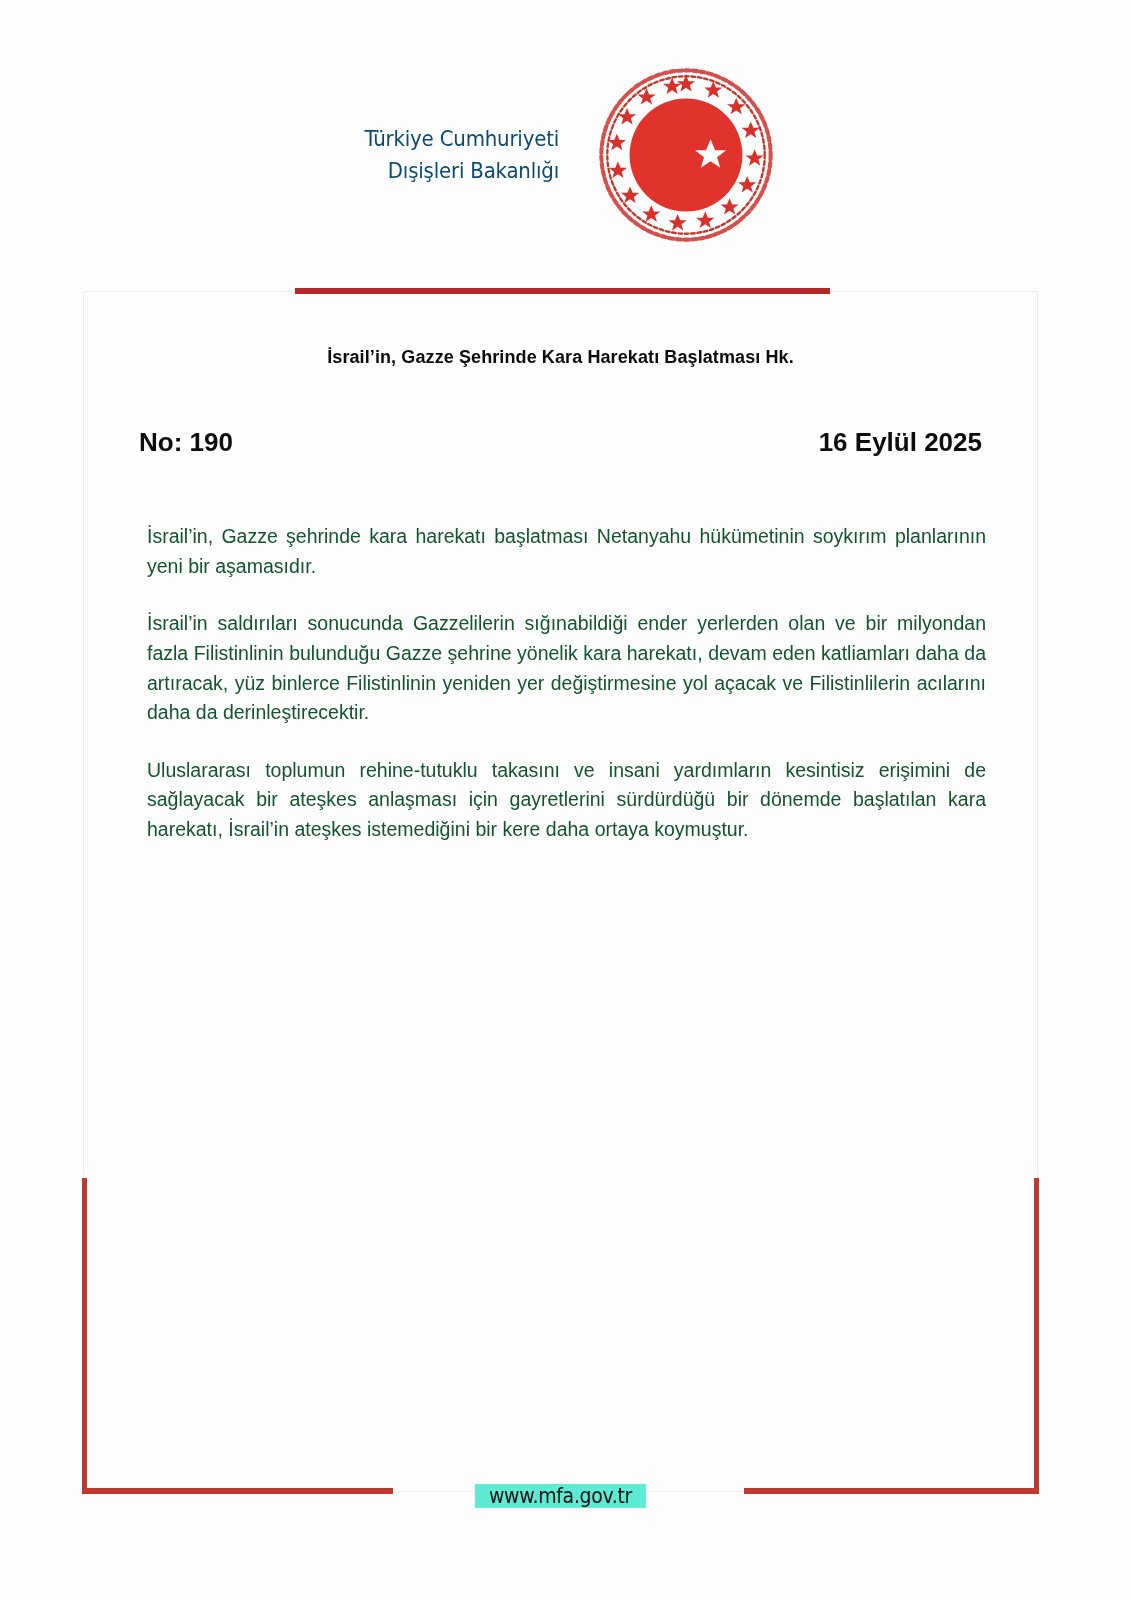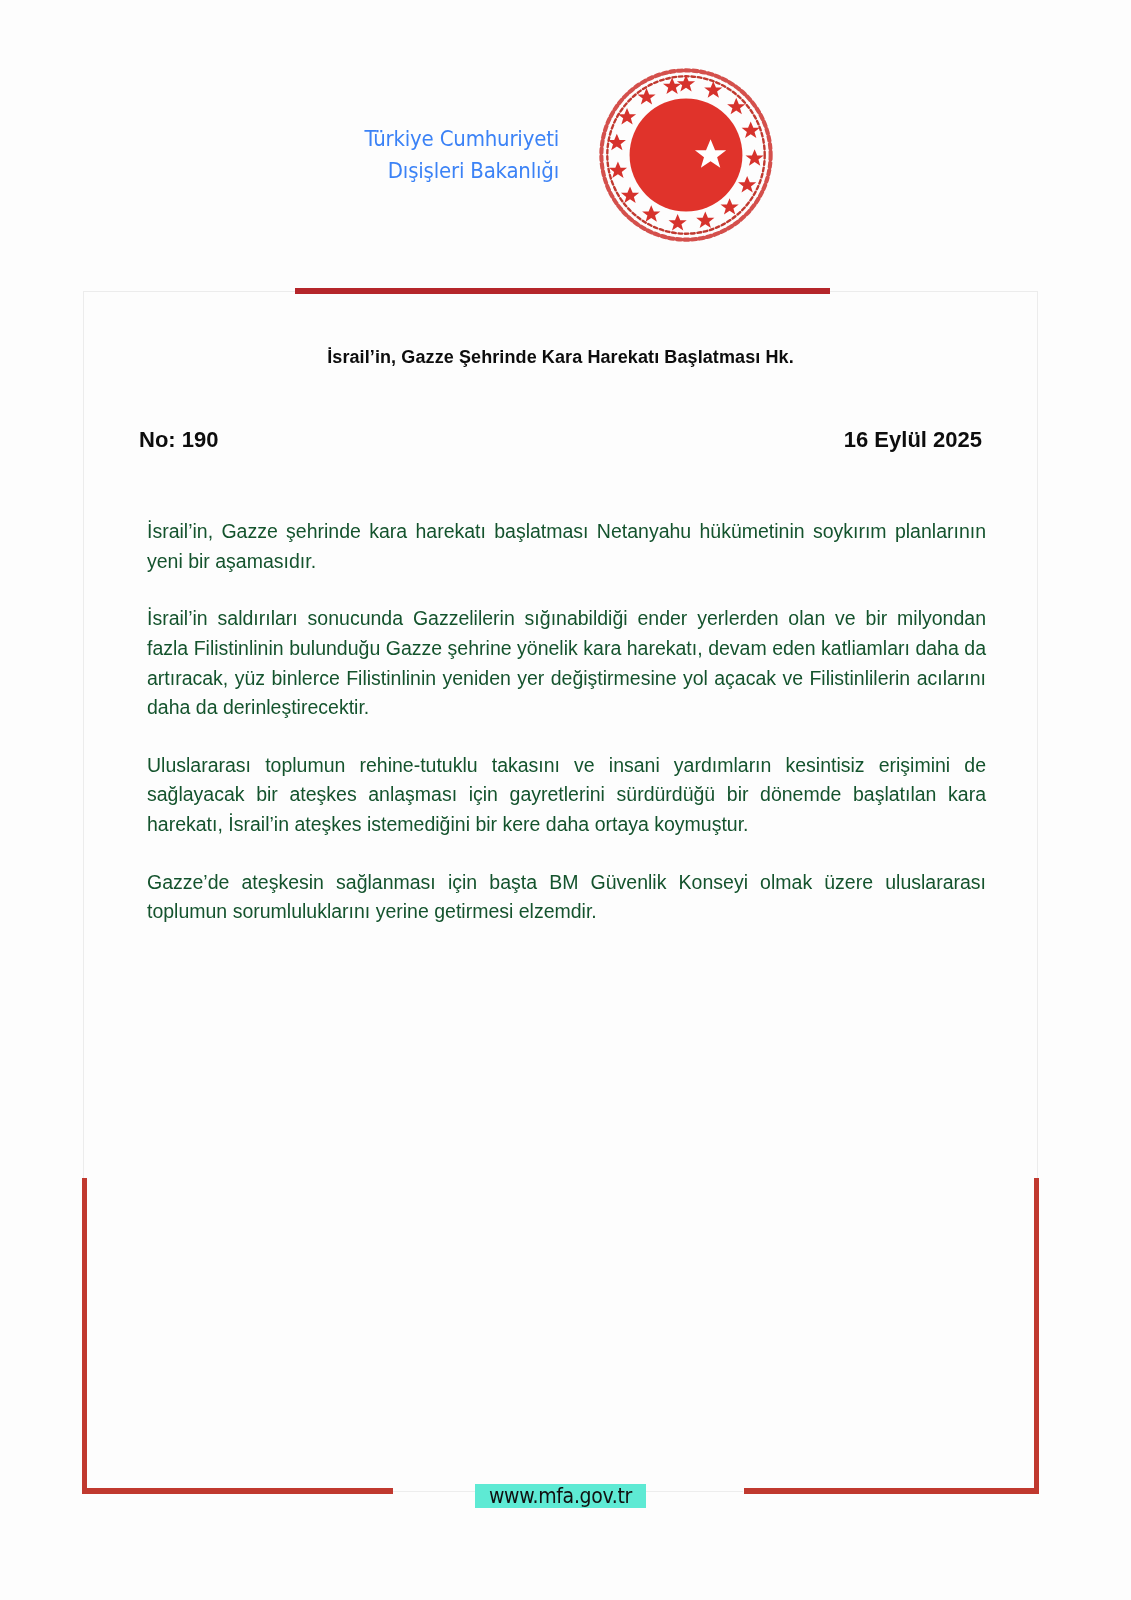--- a/index.html
+++ b/index.html
@@ -31,21 +31,21 @@
     width: 1131px;
     height: 200px;
     display: flex;
     align-items: center;
     justify-content: center;
   }
   .header-text {
     font-family: "DejaVu Sans Condensed", "Liberation Sans Narrow", "Liberation Sans", sans-serif;
     font-size: 22px;
     line-height: 1.45;
-    color: #3b82f6;
+    color: #0c4a6e;
     font-weight: 400;
     letter-spacing: -0.2px;
     white-space: nowrap;
   }
   .header-text.tr {
     text-align: right;
     width: 205px;
     margin-right: 36px;
   }
   .header-text.en {
@@ -168,21 +168,21 @@
     font-size: 18px;
     font-weight: bold;
     color: #0d0d0d;
     letter-spacing: 0.1px;
   }
   .meta-row {
     margin-top: 59px;
     display: flex;
     justify-content: space-between;
     align-items: baseline;
-    font-size: 22px;
+    font-size: 26px;
     font-weight: bold;
     color: #0d0d0d;
   }
   .meta-no { padding-left: 4px; }
   .meta-date { padding-right: 4px; }
 
   .body-copy {
     margin-top: 64px;
   }
   .body-copy p {
@@ -271,19 +271,18 @@
 
       <div class="meta-row">
         <div class="meta-no">No: 190</div>
         <div class="meta-date">16 Eylül 2025</div>
       </div>
 
       <div class="body-copy">
         <p>İsrail’in, Gazze şehrinde kara harekatı başlatması Netanyahu hükümetinin soykırım planlarının yeni bir aşamasıdır.</p>
         <p>İsrail’in saldırıları sonucunda Gazzelilerin sığınabildiği ender yerlerden olan ve bir milyondan fazla Filistinlinin bulunduğu Gazze şehrine yönelik kara harekatı, devam eden katliamları daha da artıracak, yüz binlerce Filistinlinin yeniden yer değiştirmesine yol açacak ve Filistinlilerin acılarını daha da derinleştirecektir.</p>
         <p>Uluslararası toplumun rehine-tutuklu takasını ve insani yardımların kesintisiz erişimini de sağlayacak bir ateşkes anlaşması için gayretlerini sürdürdüğü bir dönemde başlatılan kara harekatı, İsrail’in ateşkes istemediğini bir kere daha ortaya koymuştur.</p>
-        <p>Gazze’de ateşkesin sağlanması için başta BM Güvenlik Konseyi olmak üzere uluslararası toplumun sorumluluklarını yerine getirmesi elzemdir.</p>
       </div>
 
     </div>
   </div>
 
 </div>
 
 </body></html>

